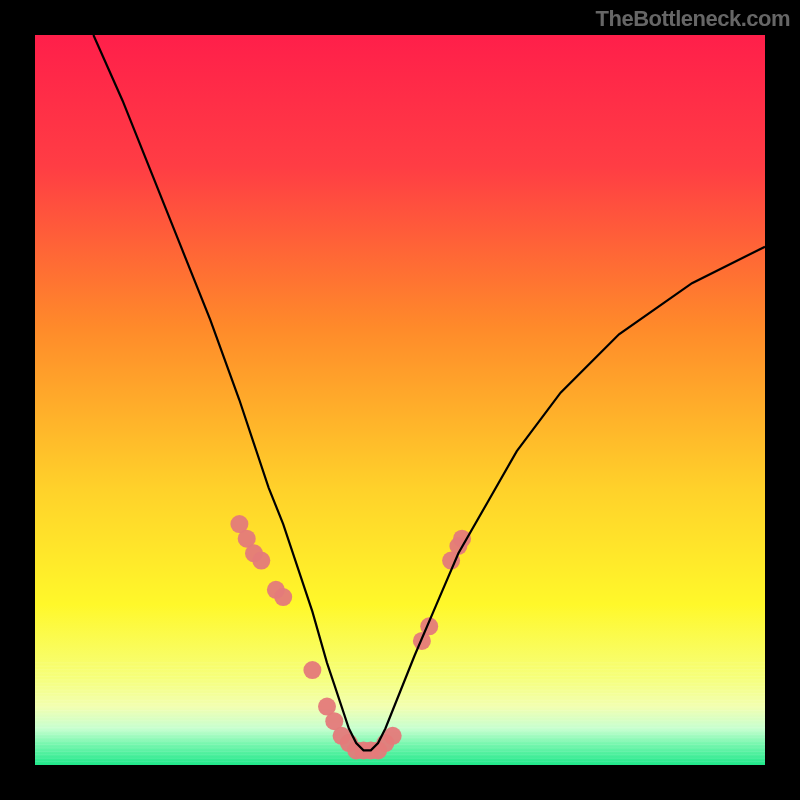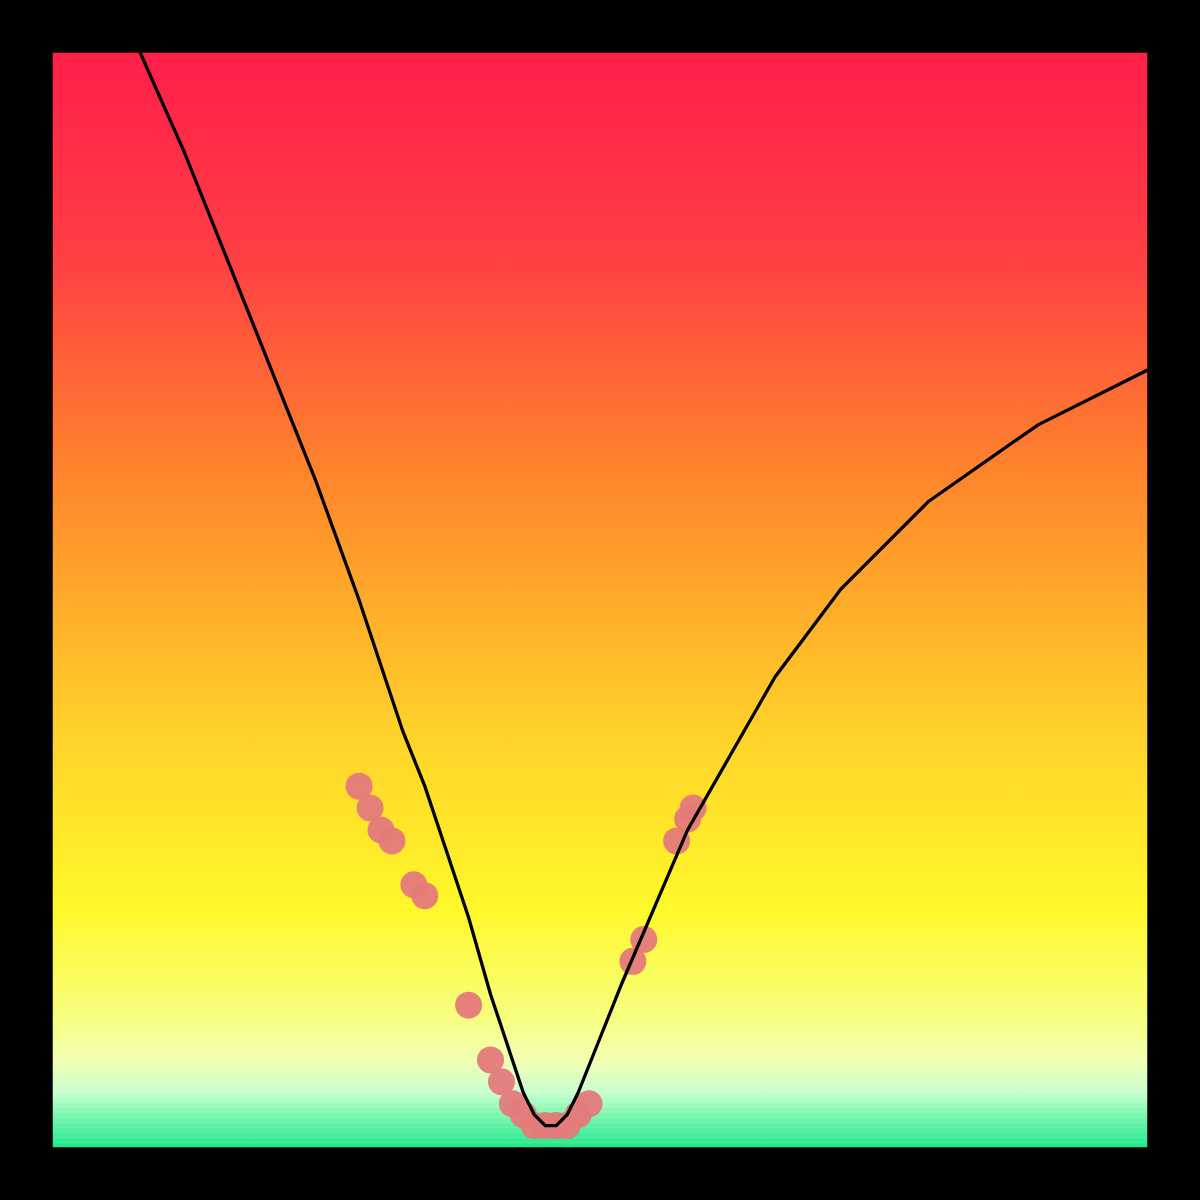--- a/index.html
+++ b/index.html
@@ -112,13 +112,14 @@
           <circle cx="357.70" cy="700.80" r="9" fill="#e47a7a" fill-opacity="0.95"></circle>
           <circle cx="386.90" cy="605.90" r="9" fill="#e47a7a" fill-opacity="0.95"></circle>
           <circle cx="394.20" cy="591.30" r="9" fill="#e47a7a" fill-opacity="0.95"></circle>
           <circle cx="416.10" cy="525.60" r="9" fill="#e47a7a" fill-opacity="0.95"></circle>
           <circle cx="423.40" cy="511.00" r="9" fill="#e47a7a" fill-opacity="0.95"></circle>
           <circle cx="427.05" cy="503.70" r="9" fill="#e47a7a" fill-opacity="0.95"></circle>
         </g>
       <path id="curve-path" fill="none" stroke="#000" stroke-width="2.2" d="M58.40 0.00 L87.60 65.70 L116.80 138.70 L146.00 211.70 L175.20 284.70 L204.40 365.00 L219.00 408.80 L233.60 452.60 L248.20 489.10 L262.80 532.90 L277.40 576.70 L292.00 627.80 L299.30 649.70 L306.60 671.60 L313.90 693.50 L321.20 708.10 L328.50 715.40 L335.80 715.40 L343.10 708.10 L350.40 693.50 L365.00 657.00 L379.60 620.50 L401.50 569.40 L423.40 518.30 L452.60 467.20 L481.80 416.10 L525.60 357.70 L584.00 299.30 L657.00 248.20 L730.00 211.70"></path>
     </svg>
   </div>
+  <div class="watermark">TheBottleneck.com</div>
 </div>
 
 </body></html>

